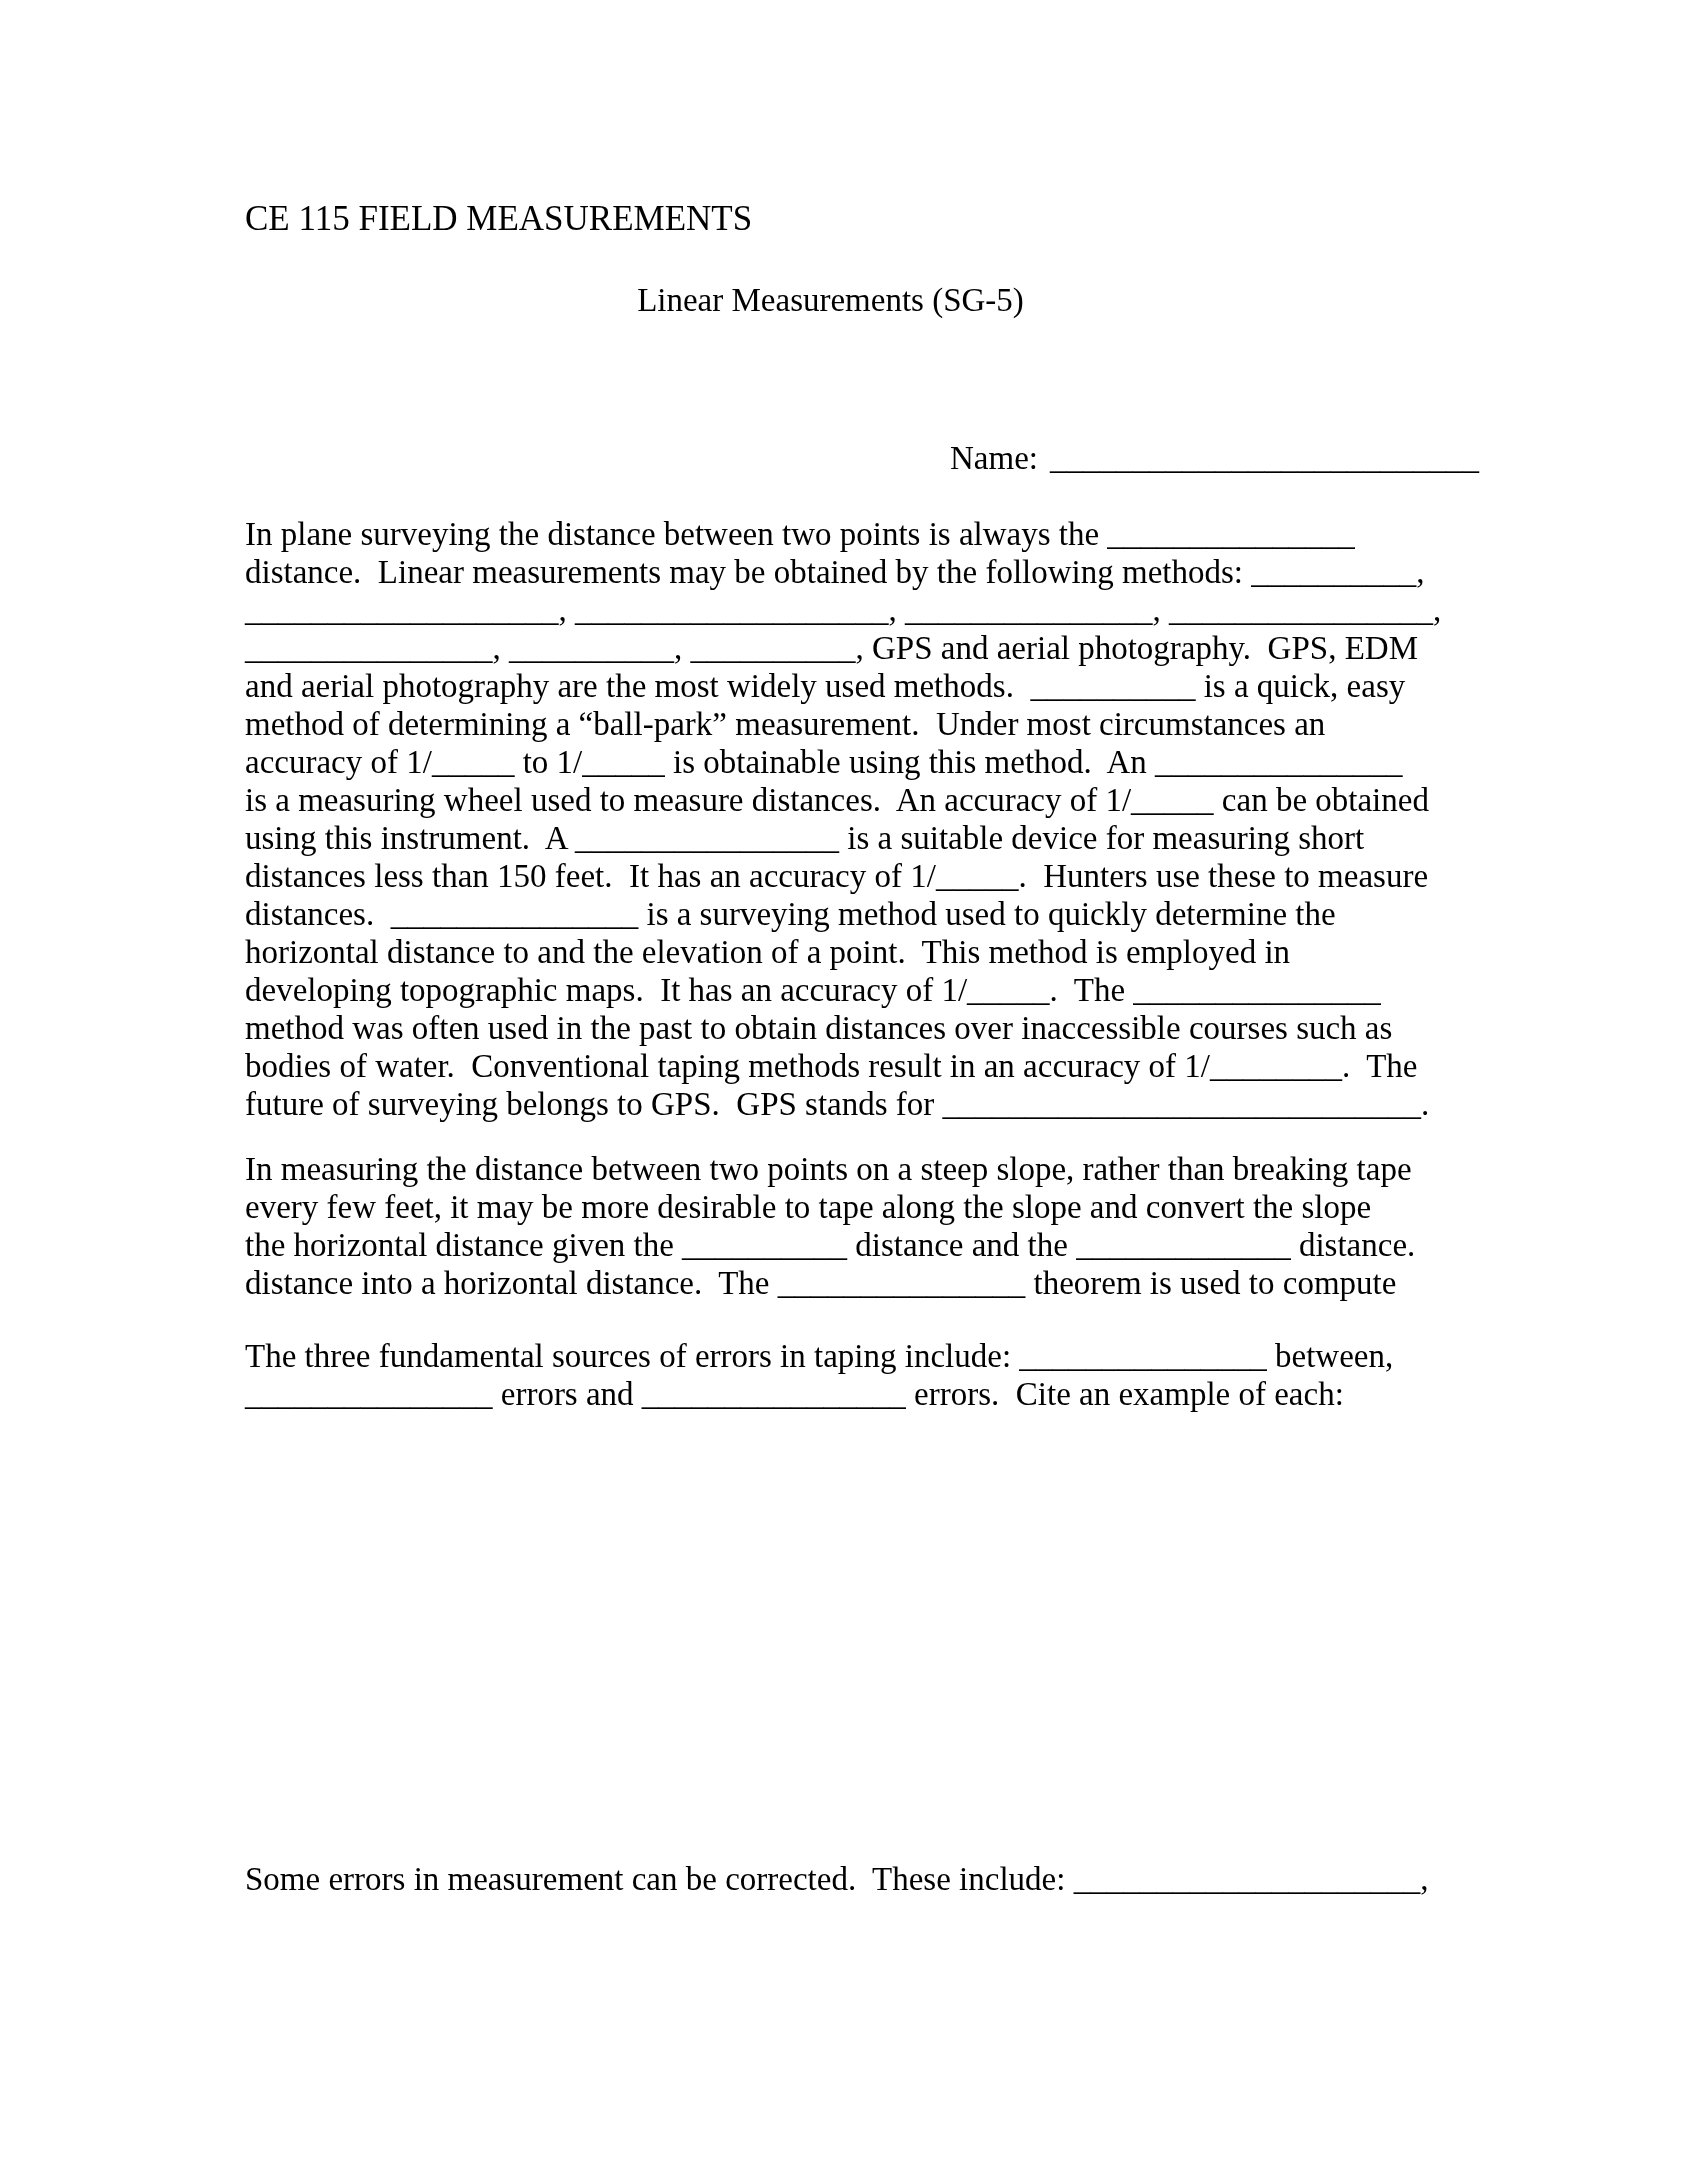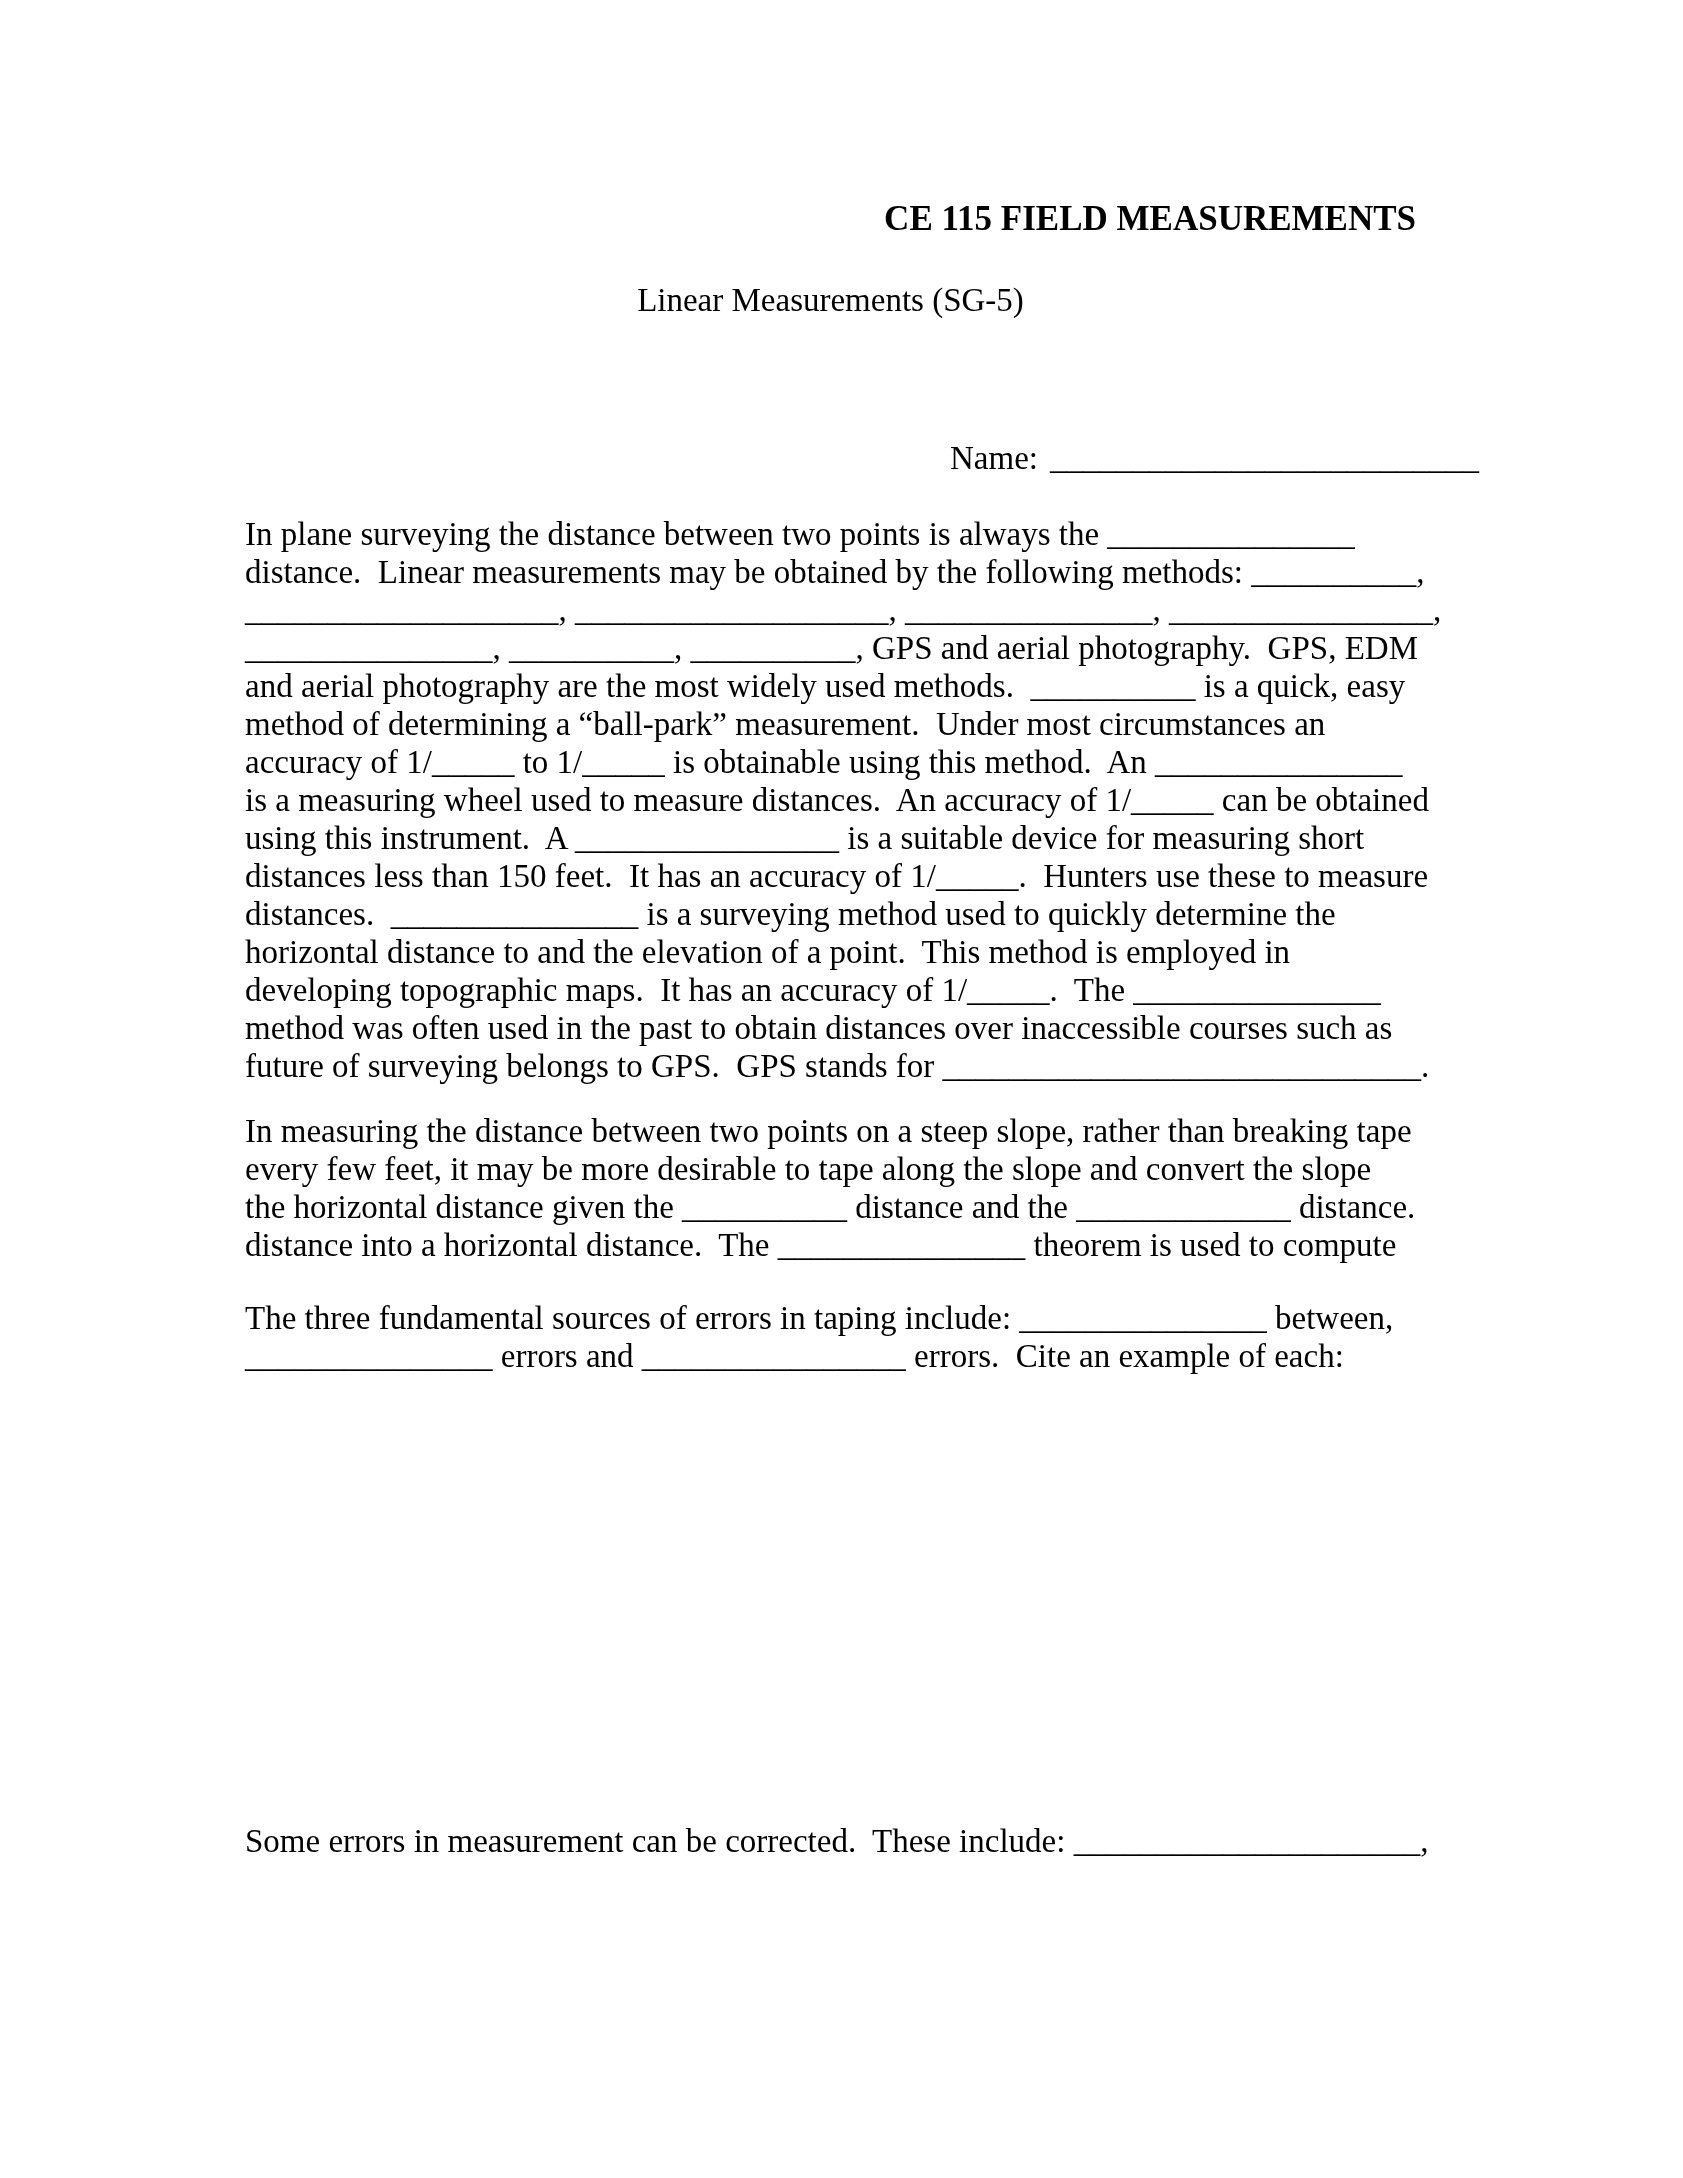--- a/index.html
+++ b/index.html
@@ -16,22 +16,22 @@
     line-height: 38px;
     overflow: hidden;
   }
   .content {
     padding-left: 245px;
     width: 1439px;
   }
   .doc-title {
     padding-top: 200px;
     width: 1171px;
-    text-align: right;
-    font-weight: 700;
+    text-align: left;
+    font-weight: 400;
     font-size: 35px;
     white-space: pre;
   }
   .doc-subtitle {
     margin-top: 43px;
     width: 1171px;
     text-align: center;
     white-space: pre;
   }
   .name-row {
@@ -71,20 +71,21 @@
     <div class="line">and aerial photography are the most widely used methods.  __________ is a quick, easy</div>
     <div class="line">method of determining a “ball-park” measurement.  Under most circumstances an</div>
     <div class="line">accuracy of 1/_____ to 1/_____ is obtainable using this method.  An _______________</div>
     <div class="line">is a measuring wheel used to measure distances.  An accuracy of 1/_____ can be obtained</div>
     <div class="line">using this instrument.  A ________________ is a suitable device for measuring short</div>
     <div class="line">distances less than 150 feet.  It has an accuracy of 1/_____.  Hunters use these to measure</div>
     <div class="line">distances.  _______________ is a surveying method used to quickly determine the</div>
     <div class="line">horizontal distance to and the elevation of a point.  This method is employed in</div>
     <div class="line">developing topographic maps.  It has an accuracy of 1/_____.  The _______________</div>
     <div class="line">method was often used in the past to obtain distances over inaccessible courses such as</div>
+    <div class="line">bodies of water.  Conventional taping methods result in an accuracy of 1/________.  The</div>
     <div class="line">future of surveying belongs to GPS.  GPS stands for _____________________________.</div>
   </div>
 
   <div class="para" id="p2">
     <div class="line">In measuring the distance between two points on a steep slope, rather than breaking tape</div>
     <div class="line">every few feet, it may be more desirable to tape along the slope and convert the slope</div>
     <div class="line">the horizontal distance given the __________ distance and the _____________ distance.</div>
     <div class="line">distance into a horizontal distance.  The _______________ theorem is used to compute</div>
   </div>
 

